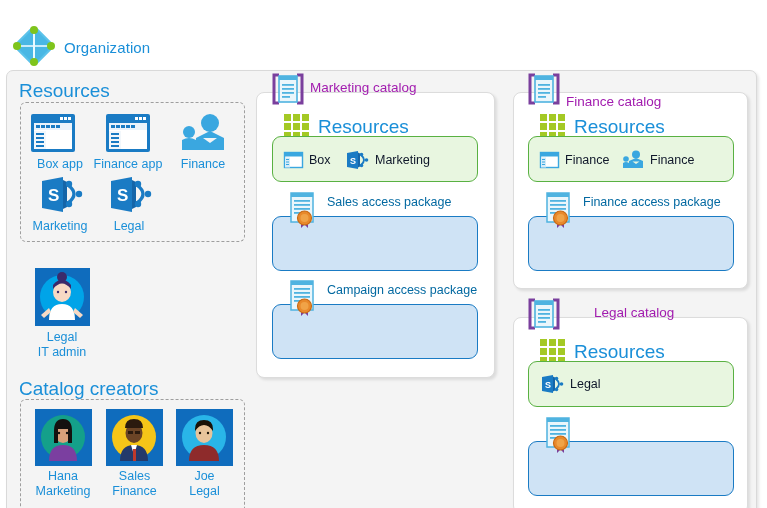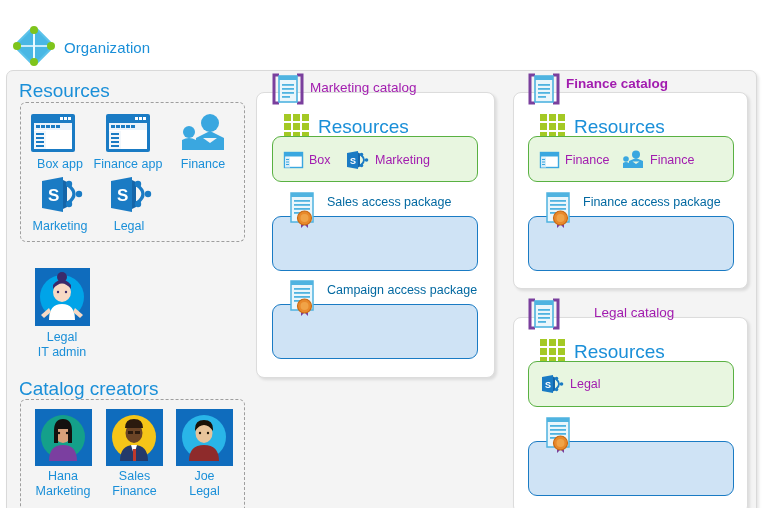--- a/index.html
+++ b/index.html
@@ -56,21 +56,21 @@
   }
   .catalog-title { font-size: 13.5px; color: #a21caf; white-space: nowrap; }
 
   
   .green-strip {
     background: #e8f6e0;
     border: 1.5px solid #59b142;
     border-radius: 9px;
   }
   .res-item { position:absolute; display:flex; align-items:center; gap:6px; }
-  .res-item .rl { font-size: 12.5px; color: #a21caf; white-space: nowrap; }
+  .res-item .rl { font-size: 12.5px; color: #0f172a; white-space: nowrap; }
 
   
   .pkg-box {
     background: #cfe3f5;
     border: 1.5px solid #1a7bc4;
     border-radius: 9px;
   }
   .pkg-label { font-size: 12.5px; color: #0369a1; white-space: nowrap; }
 
   svg { display:block; overflow: visible; }
@@ -371,21 +371,21 @@
       <rect x="8" y="4" width="18" height="26" fill="#eaf6fb" stroke="#4fb3e0" stroke-width="1.6"></rect>
       <rect x="8" y="4" width="18" height="4" fill="#4fb3e0"></rect>
       <g fill="#4fb3e0">
         <rect x="11" y="12" width="12" height="1.8"></rect>
           <rect x="11" y="16" width="12" height="1.8"></rect>
         <rect x="11" y="20" width="12" height="1.8"></rect>
           <rect x="11" y="24" width="8" height="1.8"></rect>
       </g>
     </svg>
   </div>
-  <div class="abs catalog-title" style="left:566px; top:50px;font-weight:bold;">Finance catalog</div>
+  <div class="abs catalog-title" style="left:566px; top:68px;">Finance catalog</div>
 
   <div class="abs" style="left:540px; top:88px; width:25px; height:25px;">
     <svg width="25" height="25" viewBox="0 0 25 25">
       <g fill="#a4c924">
         <rect x="0" y="0" width="7" height="7"></rect>
           <rect x="9" y="0" width="7" height="7"></rect>
           <rect x="18" y="0" width="7" height="7"></rect>
         <rect x="0" y="9" width="7" height="7"></rect>
           <rect x="9" y="9" width="7" height="7"></rect>
           <rect x="18" y="9" width="7" height="7"></rect>

